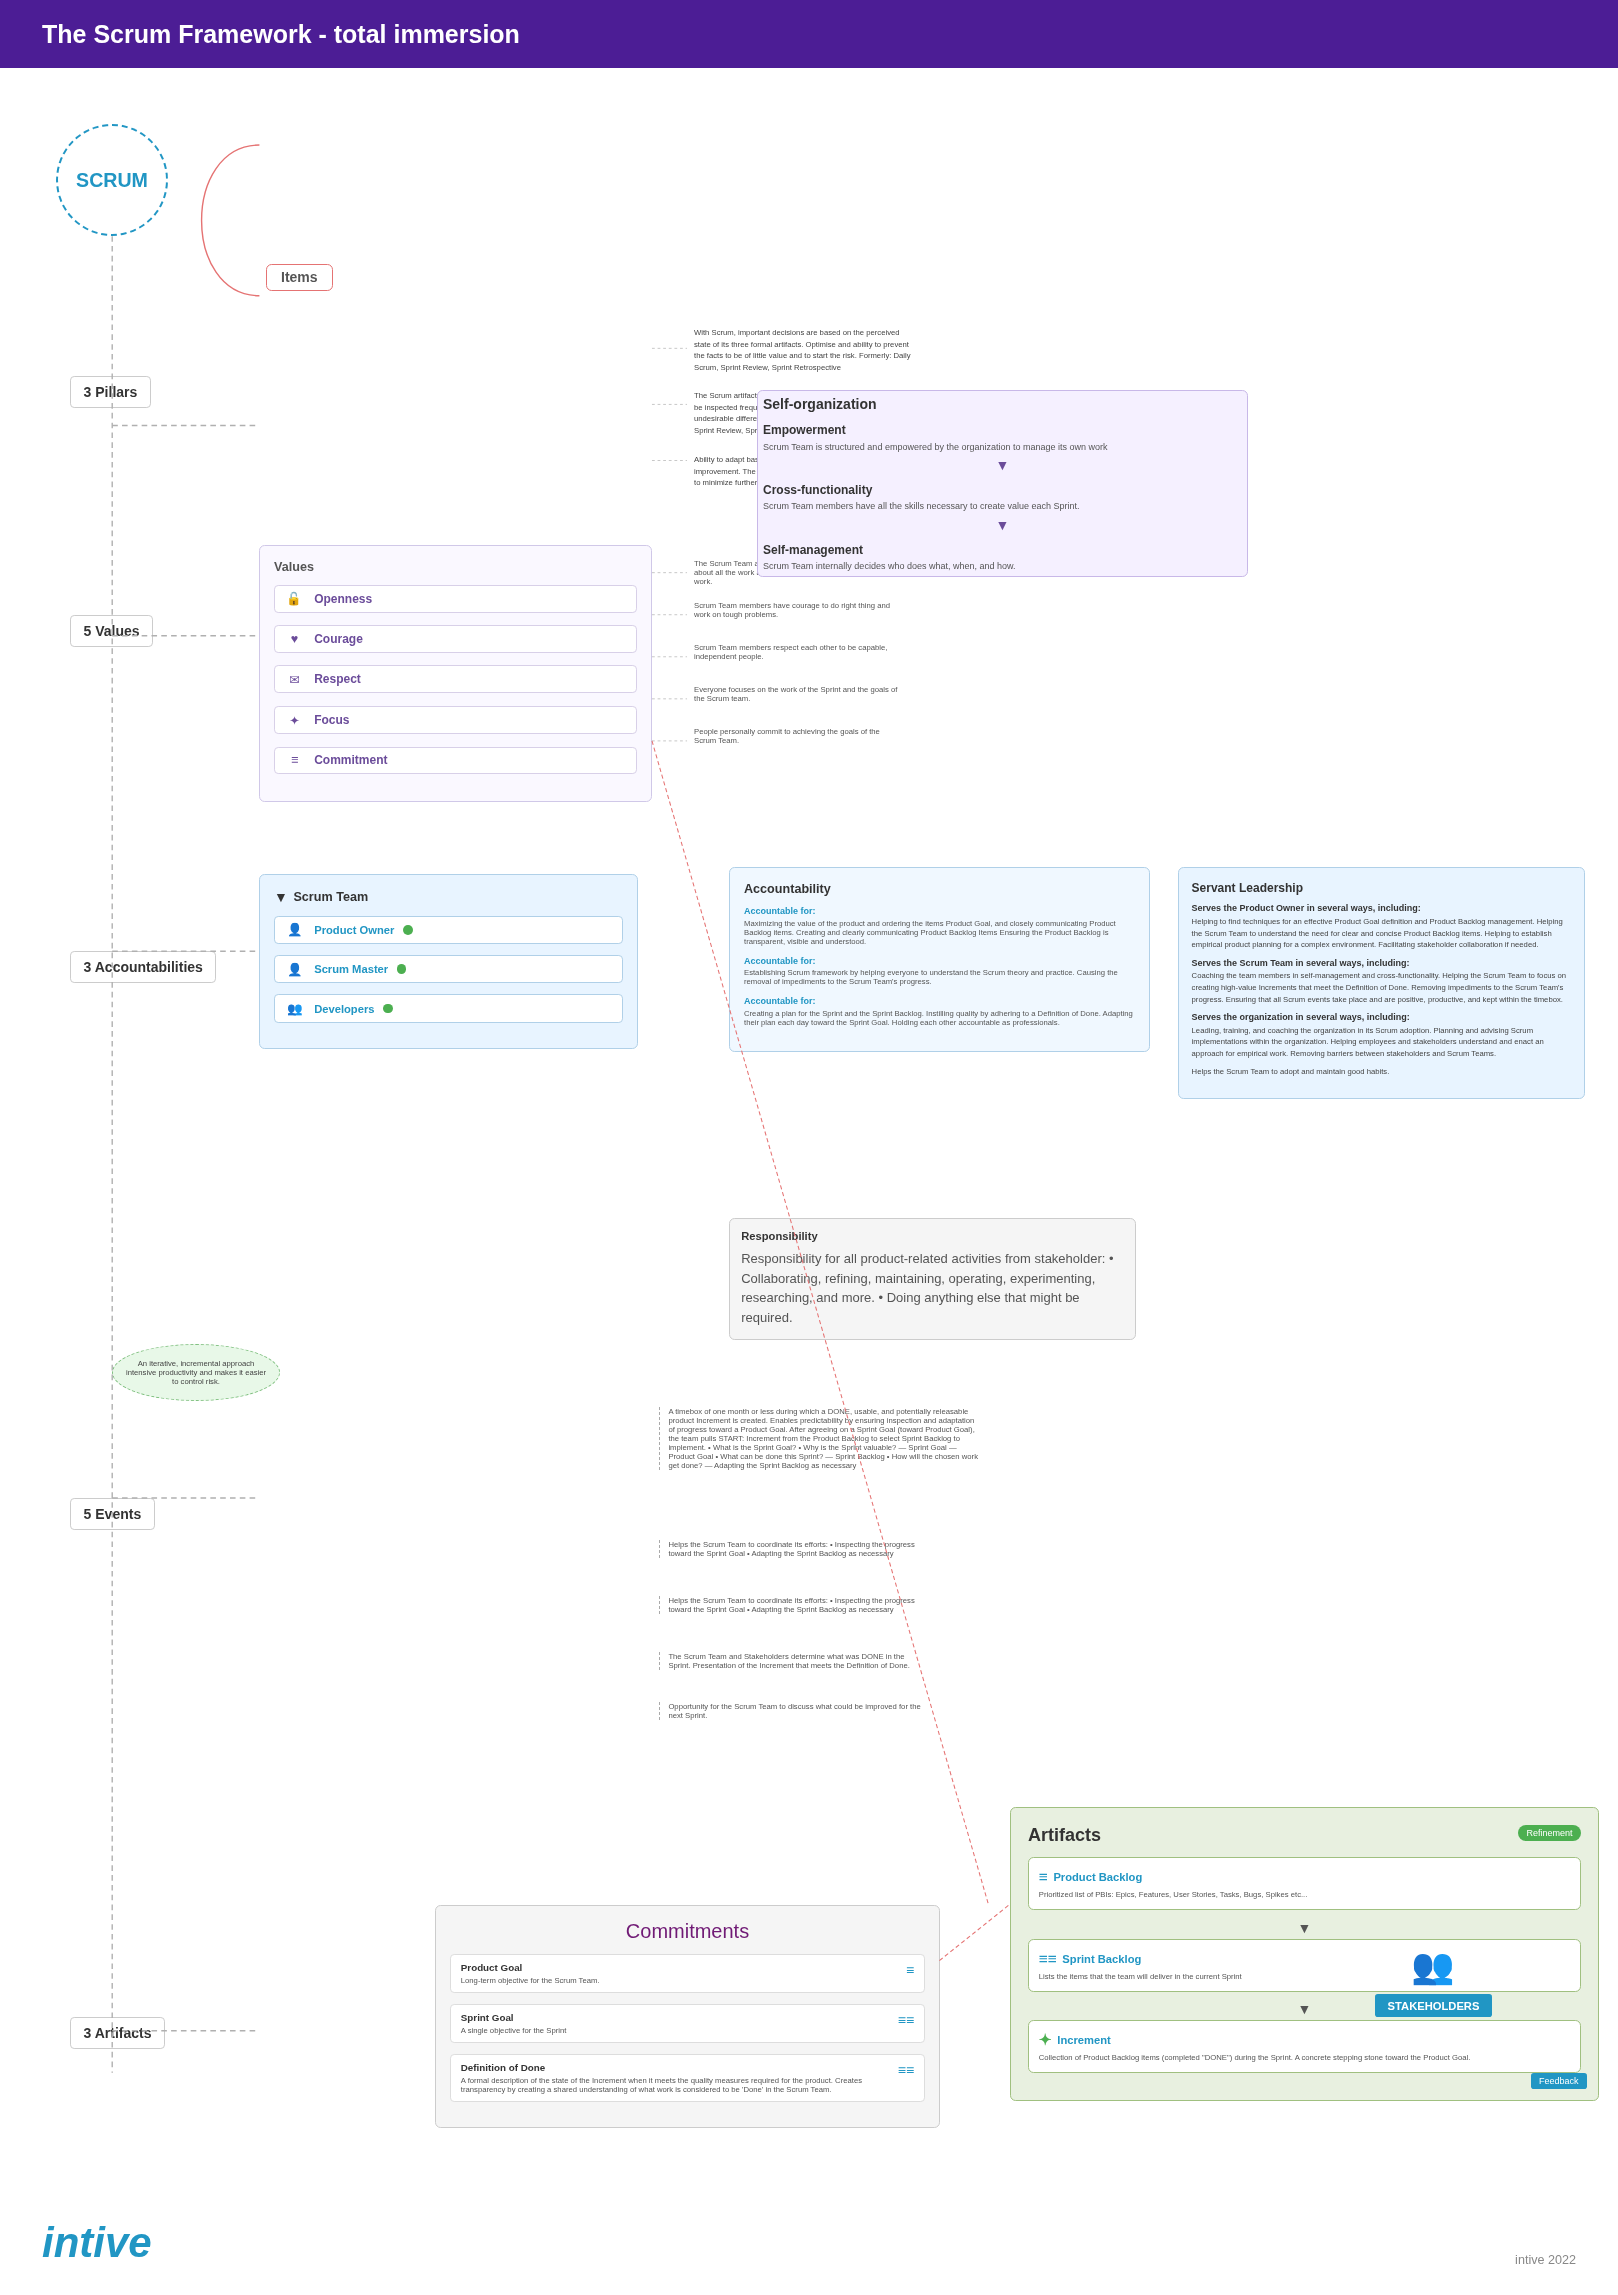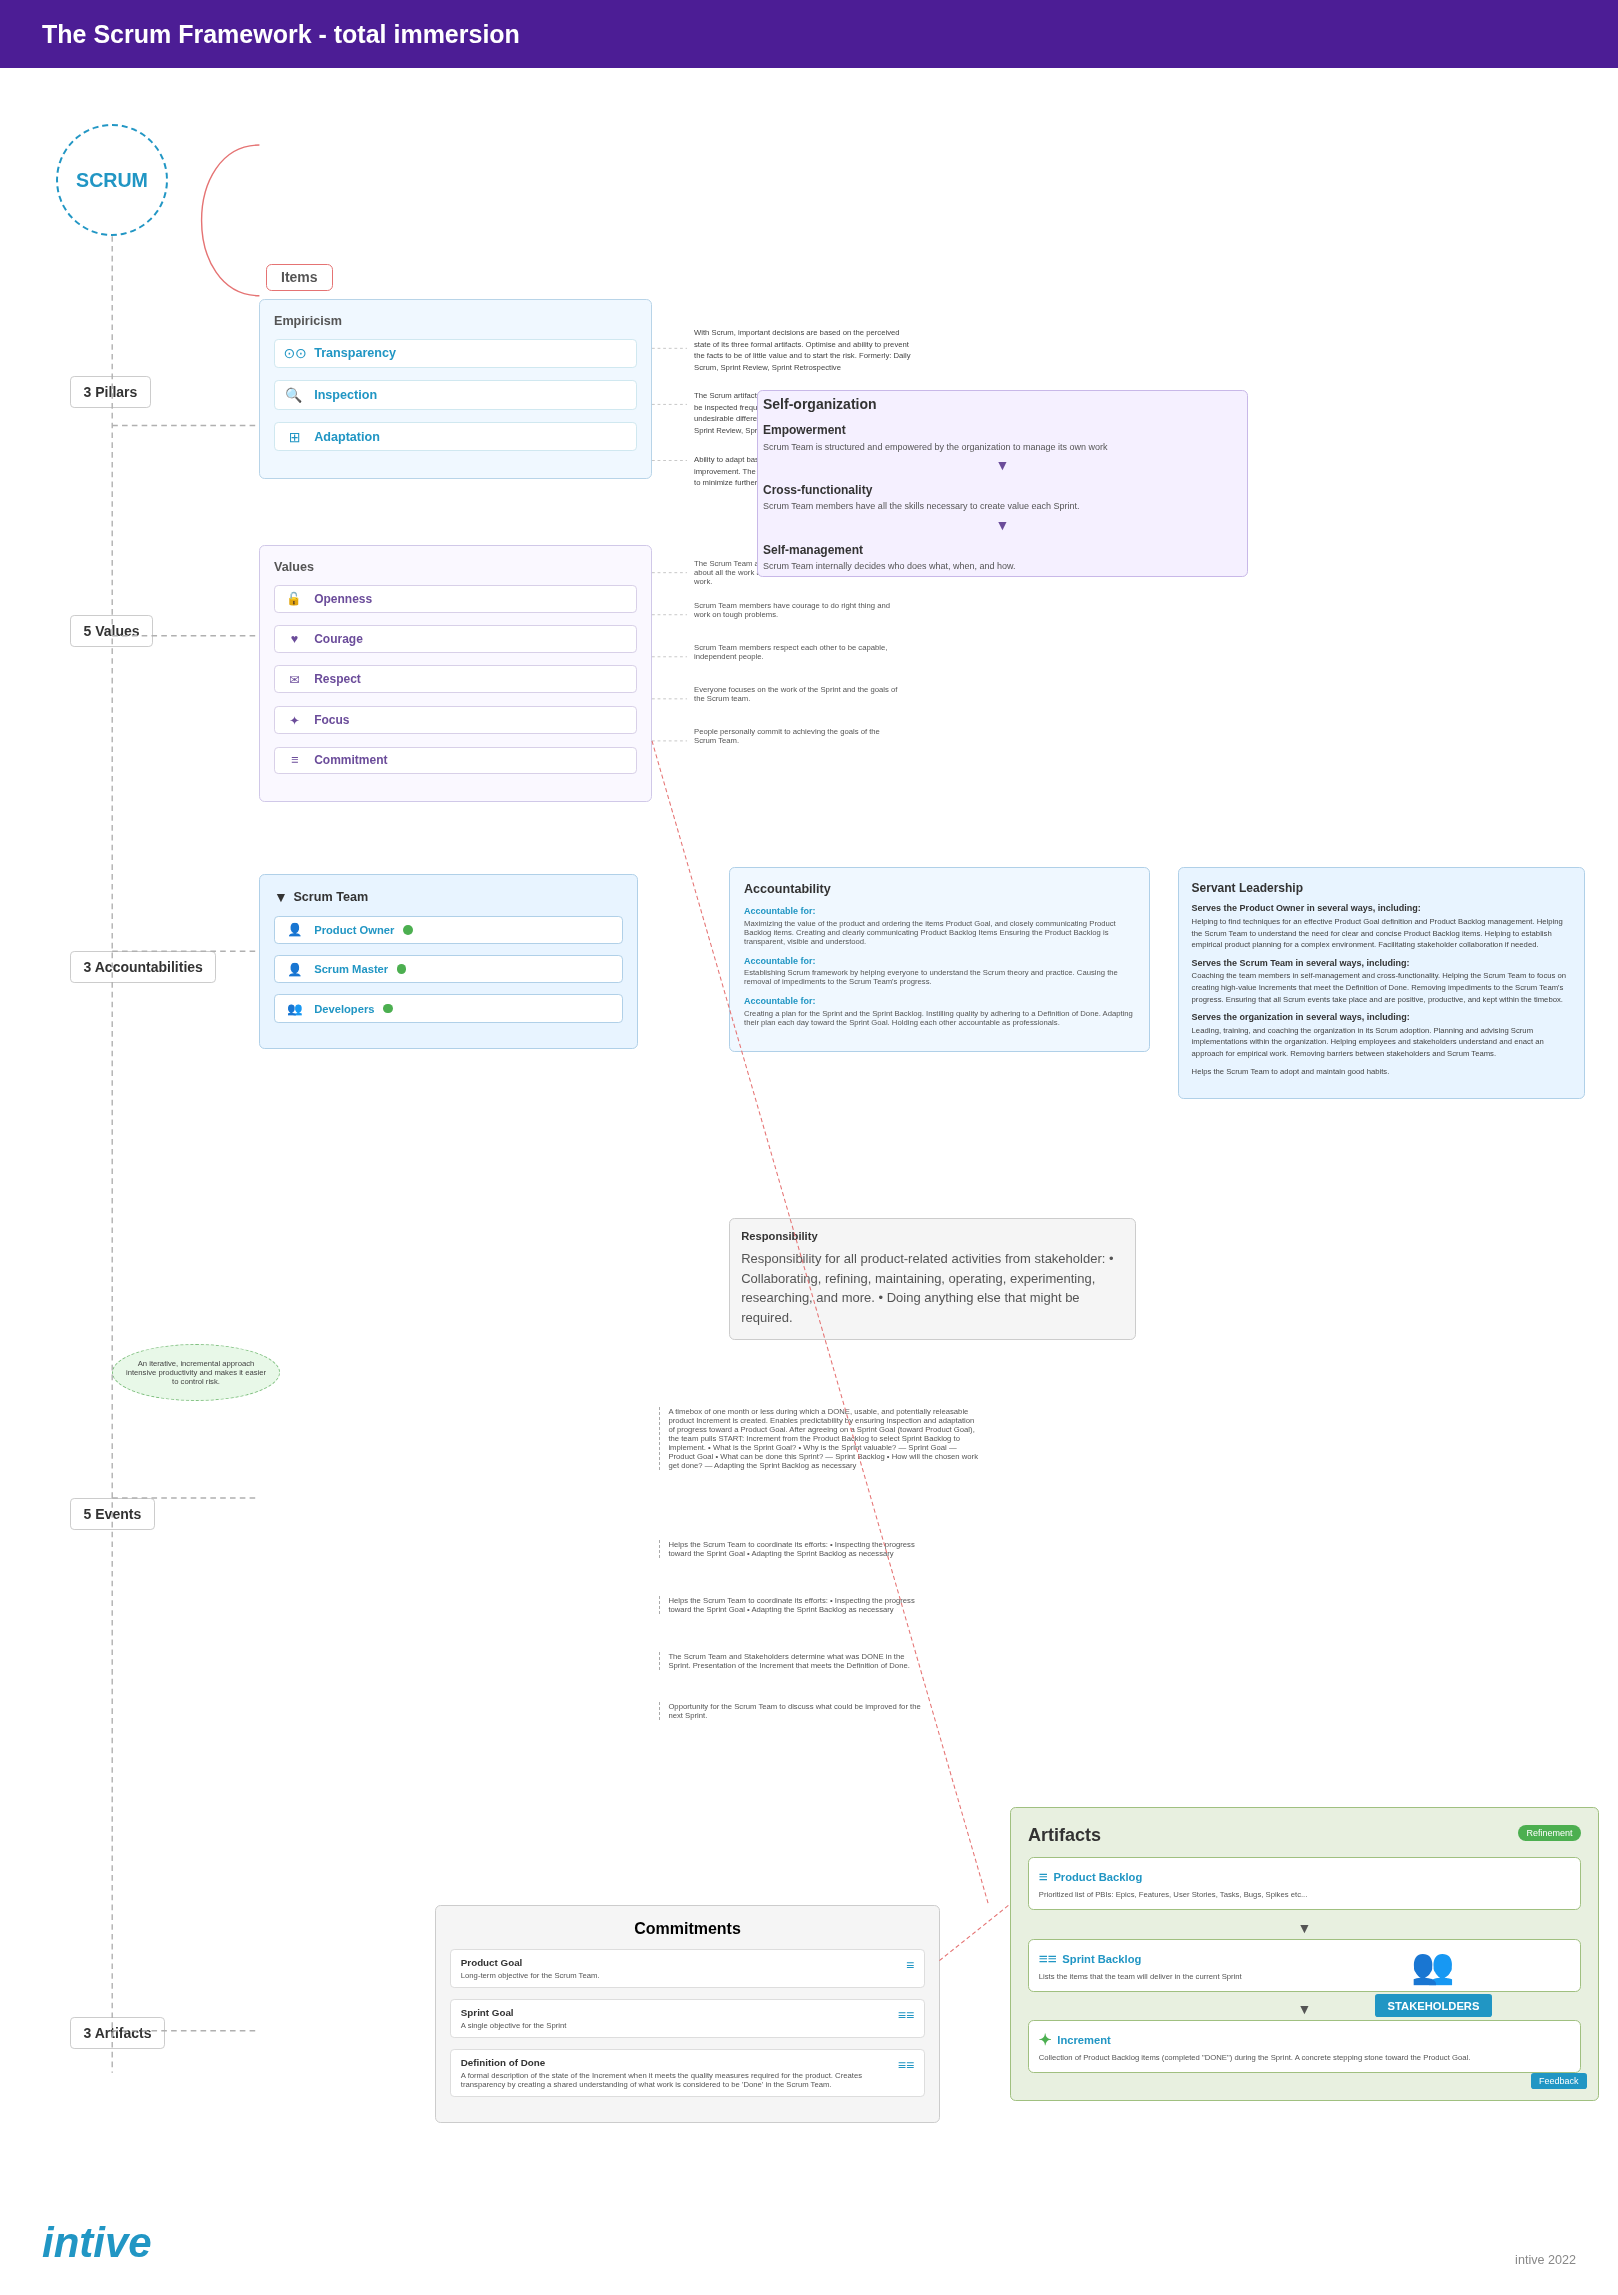--- a/index.html
+++ b/index.html
@@ -331,23 +331,23 @@
       position: absolute;
       left: 407px;
       top: 1809px;
       background: #f5f5f5;
       border: 0.7px solid #ccc;
       border-radius: 5.6px;
       padding: 14px;
       width: 491px;
     }
     .commitments-title {
-      font-size: 16px;
-      font-weight: 700;
-      color: #000000;
+      font-size: 20px;
+      font-weight: 400;
+      color: #701a75;
       margin-bottom: 11.2px;
       text-align: center;
     }
     .commitment-item {
       margin-bottom: 11.2px;
       padding: 7px 9.8px;
       background: #fff;
       border-radius: 4.2px;
       border: 0.7px solid #ddd;
     }
@@ -438,38 +438,20 @@
     </div>
 
     <div class="trust-area" style="position:absolute;top:154px;left:224px;">
       <span class="trust-text">Items</span>
     </div>
 
     <div class="left-label" style="top:266px;">
       <span>3 Pillars</span>
     </div>
 
-    <div style="position:absolute;left:217px;top:189px;background:#f0f8ff;border:0.7px solid #b8d4e8;border-radius:5.6px;padding:14px;width:393px;">
-      <div class="empiricism-label">Empiricism</div>
-
-      <div class="pillar-item">
-        <span class="pillar-icon">⊙⊙</span>
-        <span class="pillar-name">Transparency</span>
-      </div>
-
-      <div class="pillar-item">
-        <span class="pillar-icon">🔍</span>
-        <span class="pillar-name">Inspection</span>
-      </div>
-
-      <div class="pillar-item">
-        <span class="pillar-icon">⊞</span>
-        <span class="pillar-name">Adaptation</span>
-      </div>
-    </div>
 
     <div class="pillar-desc-block" style="position:absolute;left:652px;top:217px;">
       <span>With Scrum, important decisions are based on the perceived state of its three formal artifacts. Optimise and ability to prevent the facts to be of little value and to start the risk.
 Formerly: Daily Scrum, Sprint Review, Sprint Retrospective</span>
     </div>
     <div class="pillar-desc-block" style="position:absolute;left:652px;top:280px;">
       <span>The Scrum artifacts and the progress toward agreed goals must be inspected frequently and diligently to detect potentially undesirable differences or problems.
 Formerly: Daily Scrum, Sprint Review, Sprint Retrospective</span>
     </div>
     <div class="pillar-desc-block" style="position:absolute;left:652px;top:344px;">

